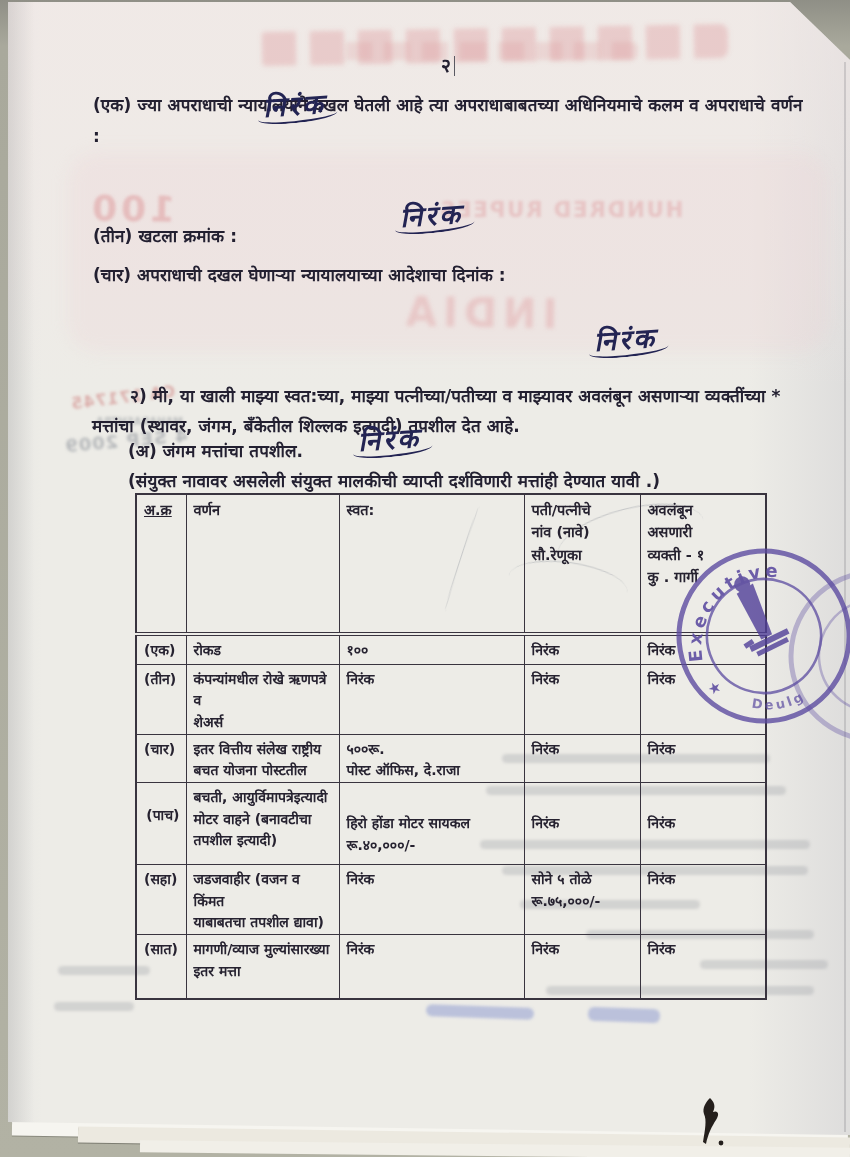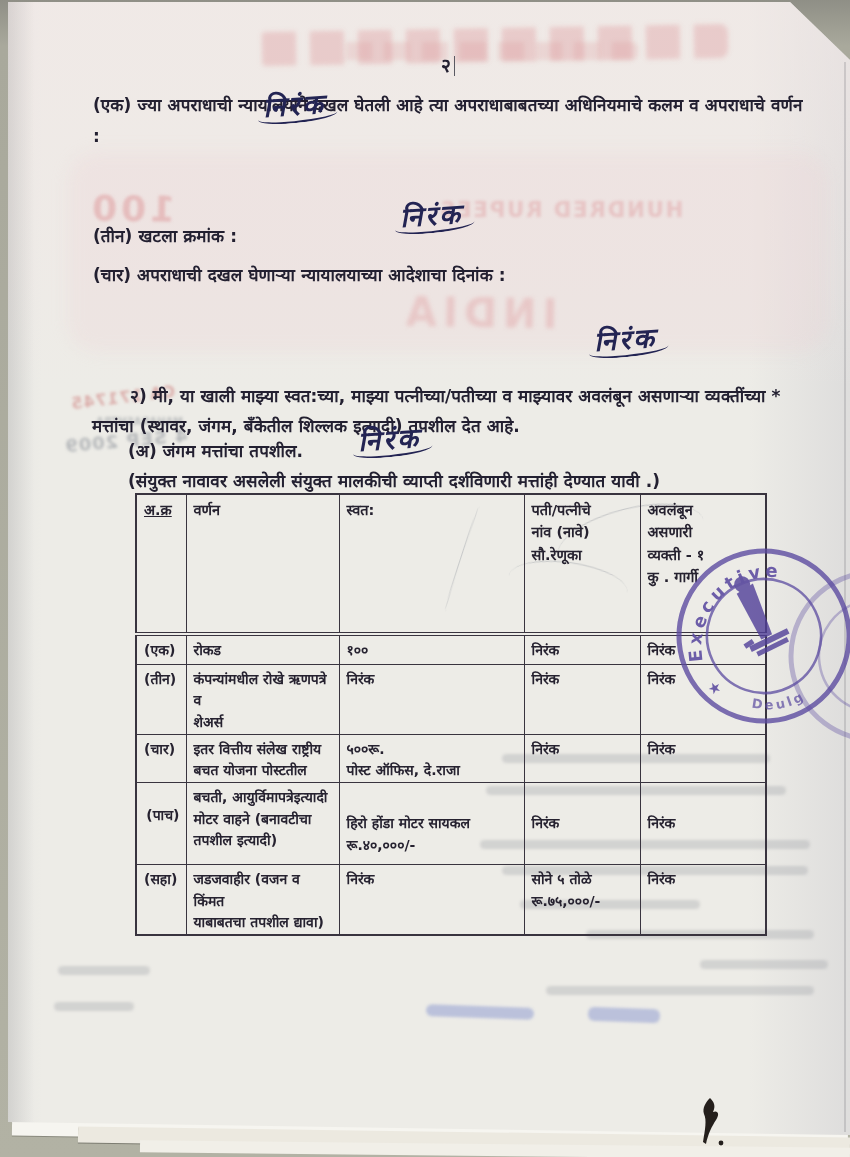--- a/index.html
+++ b/index.html
@@ -182,20 +182,28 @@
       </tr>
       <tr class="r6">
         <td>(सहा)</td>
         <td>जडजवाहीर (वजन व किंमत
 याबाबतचा तपशील द्यावा)</td>
         <td>निरंक</td>
         <td class="c-spouse">सोने ५ तोळे
 रू.७५,०००/-</td>
         <td class="c-dep">निरंक</td>
       </tr>
+      <tr class="r7">
+        <td>(सात)</td>
+        <td>मागणी/व्याज मुल्यांसारख्या
+इतर मत्ता</td>
+        <td>निरंक</td>
+        <td class="c-spouse">निरंक</td>
+        <td class="c-dep">निरंक</td>
+      </tr>
     </tbody>
       </table>
 
     <div class="stamp stamp-ghost">
       <svg width="184" height="196" viewBox="0 0 184 196">
         <circle cx="92" cy="98" r="84" fill="none" stroke="#5b4aa0" stroke-width="5"></circle>
         <circle cx="92" cy="98" r="56" fill="none" stroke="#5b4aa0" stroke-width="2.5"></circle>
         <path d="M82 46 L102 46 L98 104 L86 104 Z" fill="#5b4aa0"></path>
         <rect x="72" y="106" width="40" height="6" fill="#5b4aa0"></rect>
       </svg>

